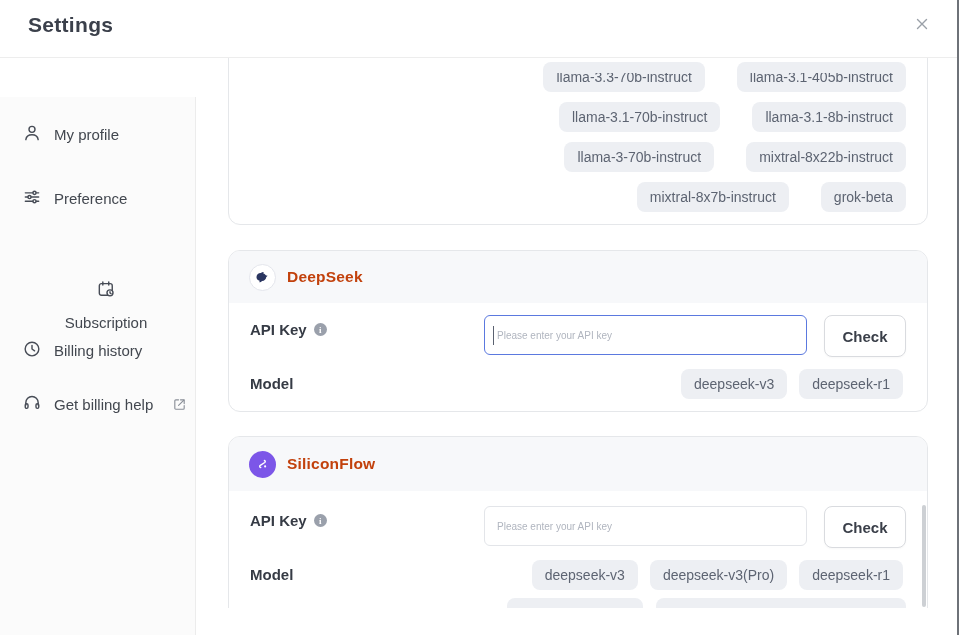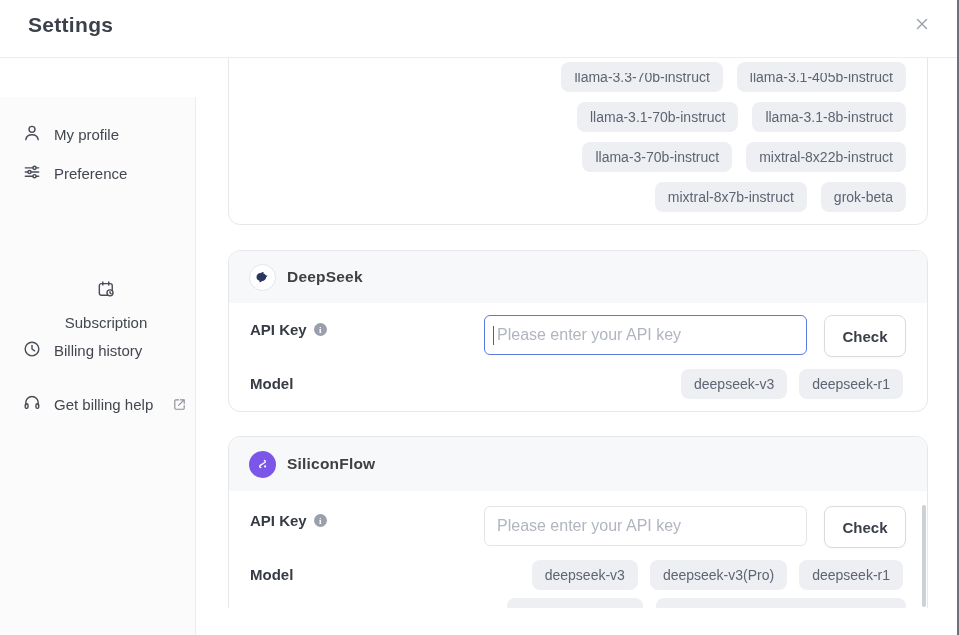--- a/index.html
+++ b/index.html
@@ -26,38 +26,38 @@
   .ext-icon{margin-left:7px;display:inline-flex;}
   .signout{position:absolute;left:37px;bottom:13px;display:flex;align-items:flex-end;gap:19px;font-size:12px;color:#42474f;cursor:pointer;}
 
   
   .content{position:absolute;left:197px;top:57px;width:760px;height:551px;overflow:hidden;background:#fff;}
   .card{position:absolute;left:31px;width:700px;background:#fff;border:1px solid #e5e7ea;border-radius:12px;box-sizing:border-box;}
 
   
   .chip{background:#edeff3;border-radius:8px;height:30px;display:inline-flex;align-items:center;
         padding:0 13px;font-size:14px;color:#5d6472;white-space:nowrap;cursor:pointer;}
-  .chip-row{display:flex;justify-content:center;gap:14px;}
+  .chip-row{display:flex;justify-content:center;gap:32px;}
   .clip-top{display:inline-block;clip-path:inset(4px 0 0 0);}
 
   
   .top-card{top:-40px;height:208px;}
   .top-card .chip-col{position:absolute;right:21px;bottom:12px;display:flex;flex-direction:column;gap:10px;align-items:flex-end;}
 
   
   .card-header{position:absolute;left:0;top:0;right:0;height:52px;background:#f7f8fa;border-radius:11px 11px 0 0;display:flex;align-items:center;padding-left:20px;gap:11px;box-sizing:border-box;}
   .provider-logo{width:27px;height:27px;border-radius:50%;display:flex;align-items:center;justify-content:center;}
   .logo-deepseek{background:#fff;border:1px solid #e4e6ec;box-sizing:border-box;}
   .logo-siliconflow{background:#7c56e8;}
-  .card-title{font-size:15.5px;font-weight:700;color:#404040;letter-spacing:.2px;}
+  .card-title{font-size:15.5px;font-weight:700;color:#c2410c;letter-spacing:.2px;}
   .field-label{position:absolute;left:21px;font-size:15px;font-weight:700;color:#363b45;display:flex;align-items:center;gap:7px;}
   .info-dot{width:13px;height:13px;border-radius:50%;background:#9aa0ab;color:#fff;font-size:9px;font-weight:700;
             display:inline-flex;align-items:center;justify-content:center;font-family:"Liberation Serif",serif;cursor:pointer;}
   .api-input{position:absolute;left:255px;width:323px;height:40px;box-sizing:border-box;border:1px solid #e3e5e9;border-radius:6px;
-             padding:0 12px;font-size:16px;color:#1d4ed8;outline:none;background:#fff;font-family:"Liberation Sans",sans-serif;}
+             padding:0 12px;font-size:10px;color:#1d4ed8;outline:none;background:#fff;font-family:"Liberation Sans",sans-serif;}
   .api-input::placeholder{color:#b0b5bf;}
   .api-input.focused{border:1.5px solid #5b79df;}
   .caret{position:absolute;width:1px;height:19px;background:#5a6170;}
   .check-btn{position:absolute;width:80px;height:40px;right:21px;background:#fff;border:1px solid #d9dbdf;border-radius:8px;
              font-size:15px;font-weight:700;color:#3a3f49;display:flex;align-items:center;justify-content:center;cursor:pointer;
              box-shadow:0 1px 2px rgba(0,0,0,.03);font-family:"Liberation Sans",sans-serif;}
   .model-chips{position:absolute;right:24px;display:flex;gap:12px;}
   .partial-row{position:absolute;right:21px;display:flex;gap:13px;}
   .partial-chip-a{width:110px;}
   .partial-chip-b{width:224px;}
@@ -89,21 +89,21 @@
     <div class="side-item" style="top:20px;">
       <span>
         <svg width="20" height="20" viewBox="0 0 24 24" class="icon-stroke">
             <circle cx="12" cy="7.6" r="3.6"></circle>
             <path d="M4.6 20c.5-3.9 3.6-5.9 7.4-5.9s6.9 2 7.4 5.9"></path>
           </svg>
       </span>
       <span>My profile</span>
     </div>
 
-    <div class="side-item" style="top:59px;">
+    <div class="side-item" style="top:84px;">
       <span>
         <svg width="20" height="20" viewBox="0 0 24 24" class="icon-stroke">
             <path d="M4 7h9.2M16.8 7H20M4 12h3.2M10.8 12H20M4 17h9.2M16.8 17H20"></path>
             <circle cx="15" cy="7" r="1.9"></circle>
             <circle cx="9" cy="12" r="1.9"></circle>
             <circle cx="15" cy="17" r="1.9"></circle>
           </svg>
       </span>
       <span>Preference</span>
     </div>

